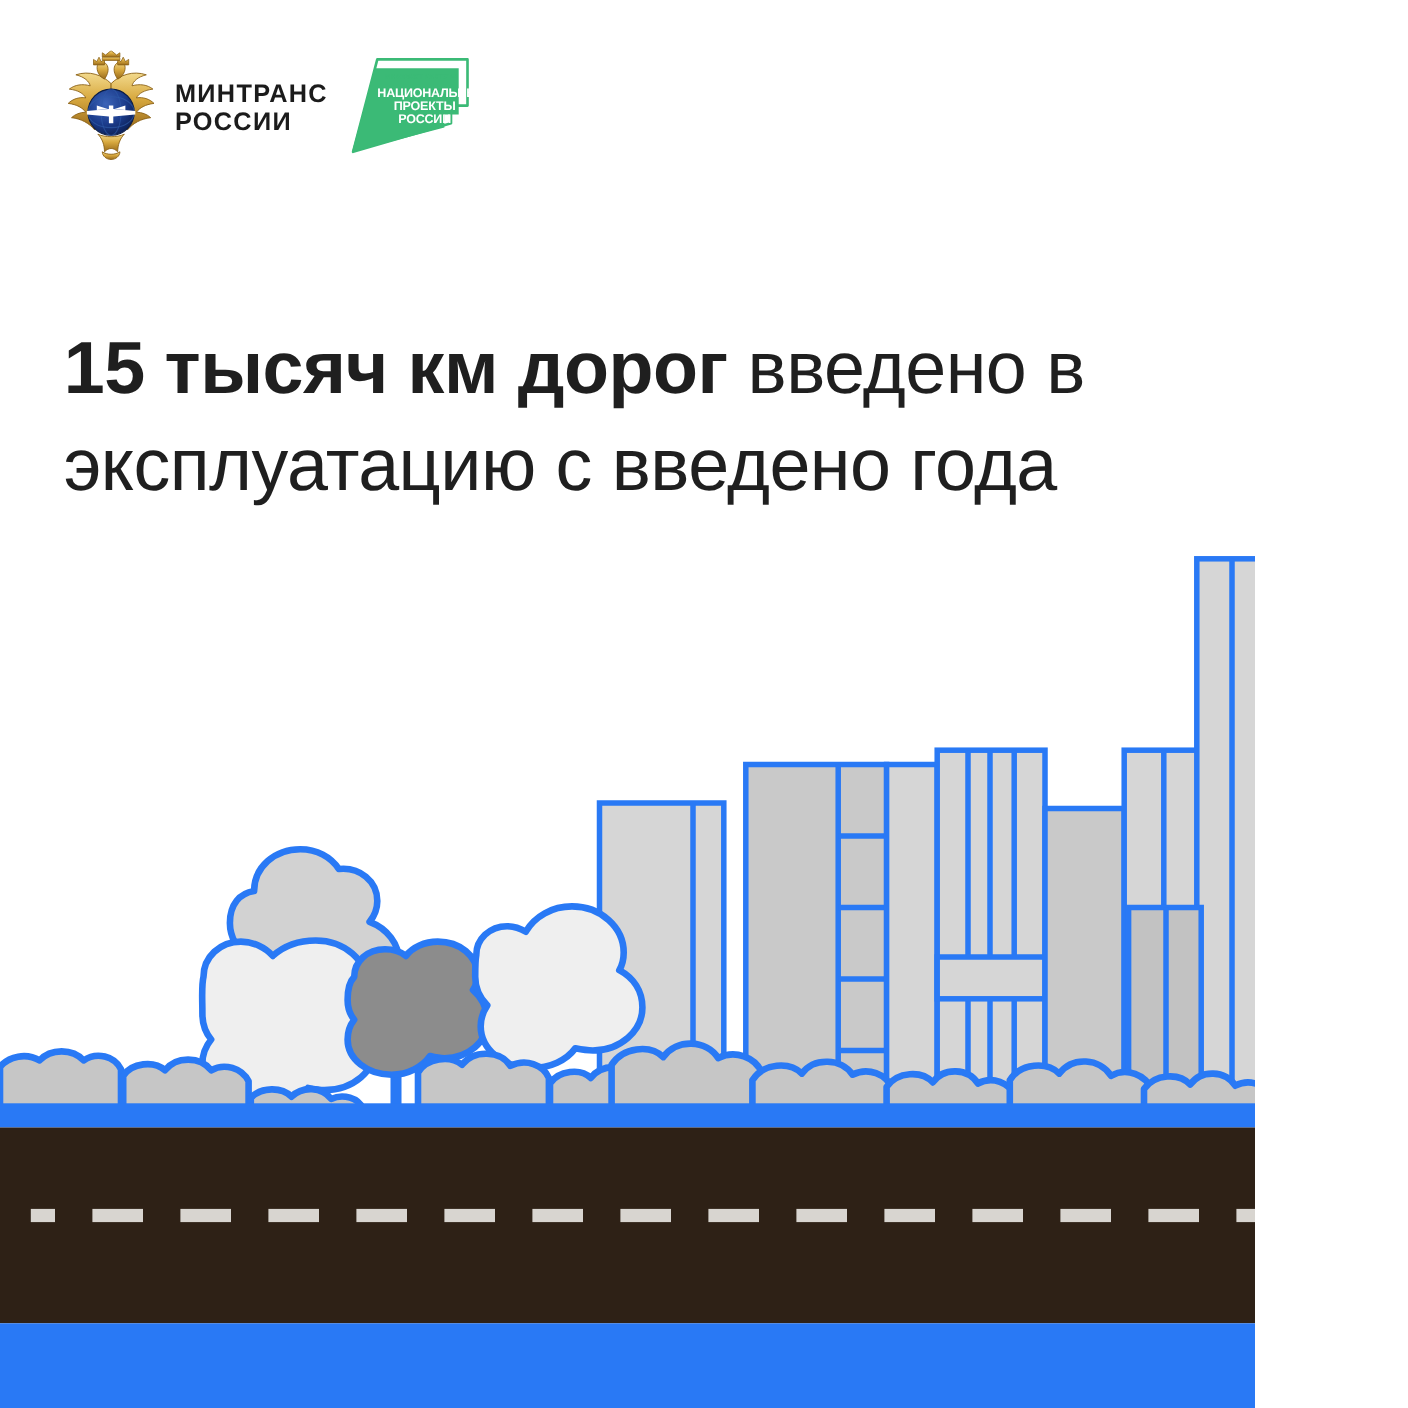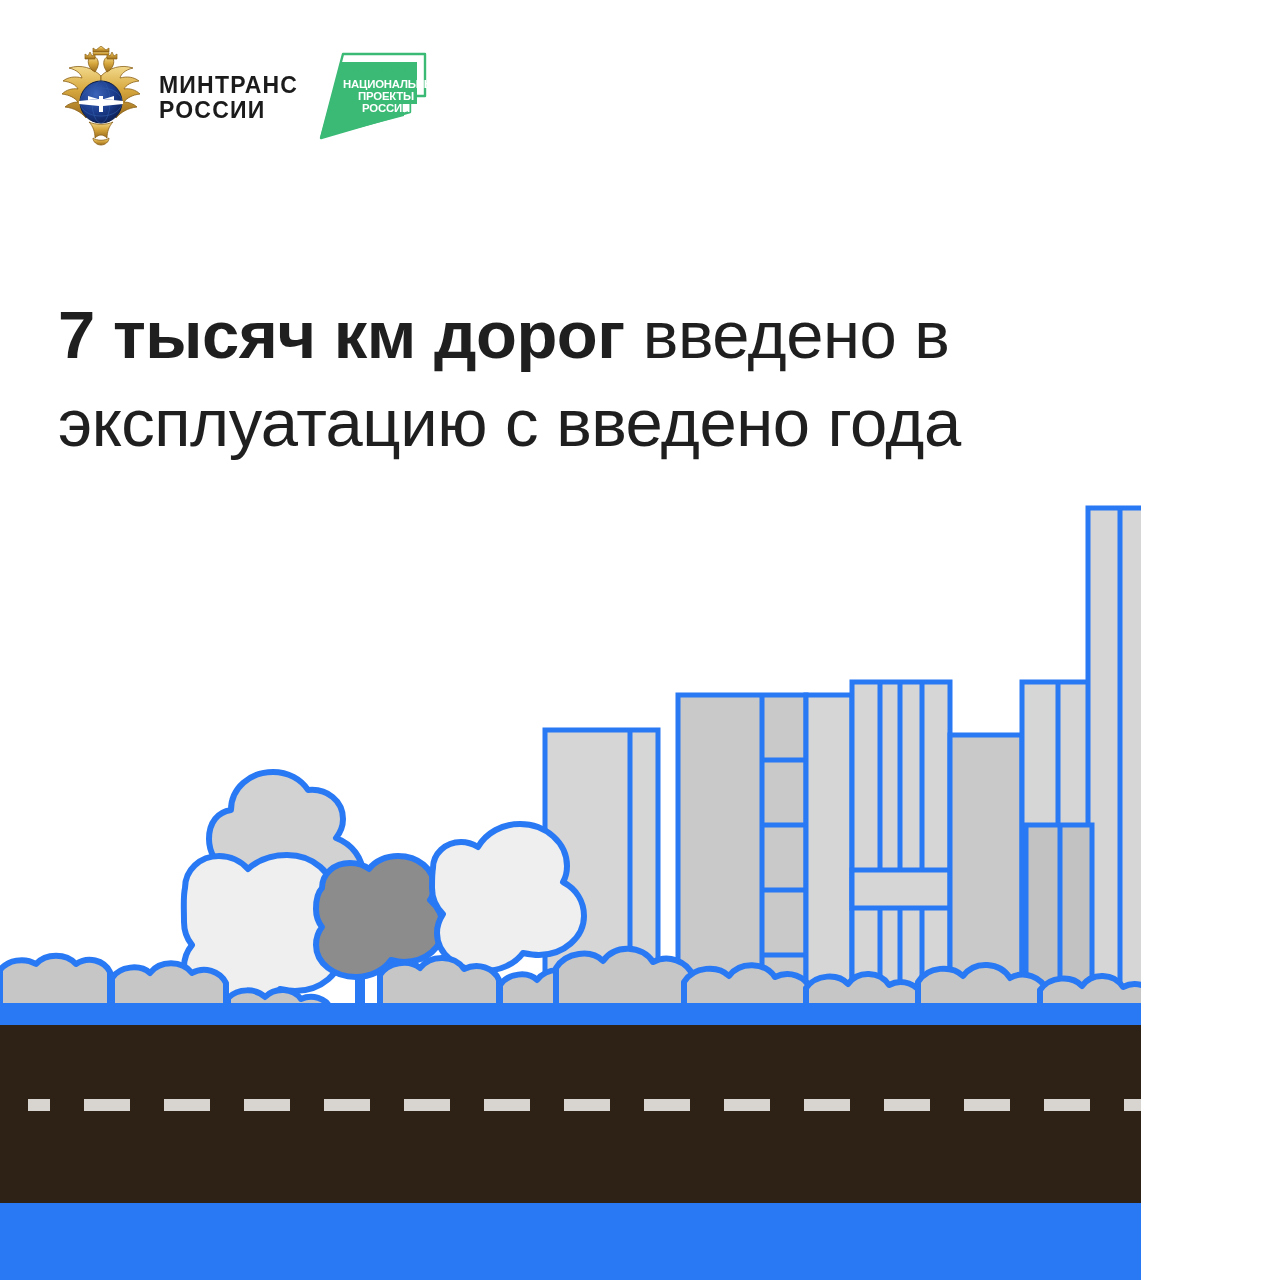--- a/index.html
+++ b/index.html
@@ -151,21 +151,21 @@
 
         <path d="M23 10 L99 10 L99 52 L86 52 L86 64 L2 86 L23 10 Z" fill="#3BBA76"></path>
         <text x="32" y="20" font-family="Liberation Sans, sans-serif" font-size="6.6" font-weight="bold" fill="#3BBA76" letter-spacing="0.4">ИНФРАСТРУКТУРА</text>
         <text x="25" y="36" font-family="Liberation Sans, sans-serif" font-size="11.4" font-weight="bold" fill="#ffffff" letter-spacing="-0.2">НАЦИОНАЛЬНЫЕ</text>
         <text x="40" y="48" font-family="Liberation Sans, sans-serif" font-size="11.4" font-weight="bold" fill="#ffffff" letter-spacing="-0.2">ПРОЕКТЫ</text>
         <text x="44" y="60" font-family="Liberation Sans, sans-serif" font-size="11.4" font-weight="bold" fill="#ffffff" letter-spacing="-0.2">РОССИИ</text>
       </svg>
     </div>
   </div>
 
-  <h1 id="headline"><span class="hl-strong">7 тысяч км дорог</span><span> введено в эксплуатацию с введено года</span></h1>
+  <h1 id="headline"><span class="hl-strong">15 тысяч км дорог</span><span> введено в эксплуатацию с введено года</span></h1>
 
   <div id="scene">
     <svg width="1280" height="810" viewBox="0 0 1280 810">
       <g>
 
         <g>
           <rect x="545" y="260" width="113" height="290" fill="#D6D6D6" stroke="#2979F5" stroke-width="5"></rect>
           <line x1="630" y1="260" x2="630" y2="550" stroke="#2979F5" stroke-width="5"></line>
         </g>
 

